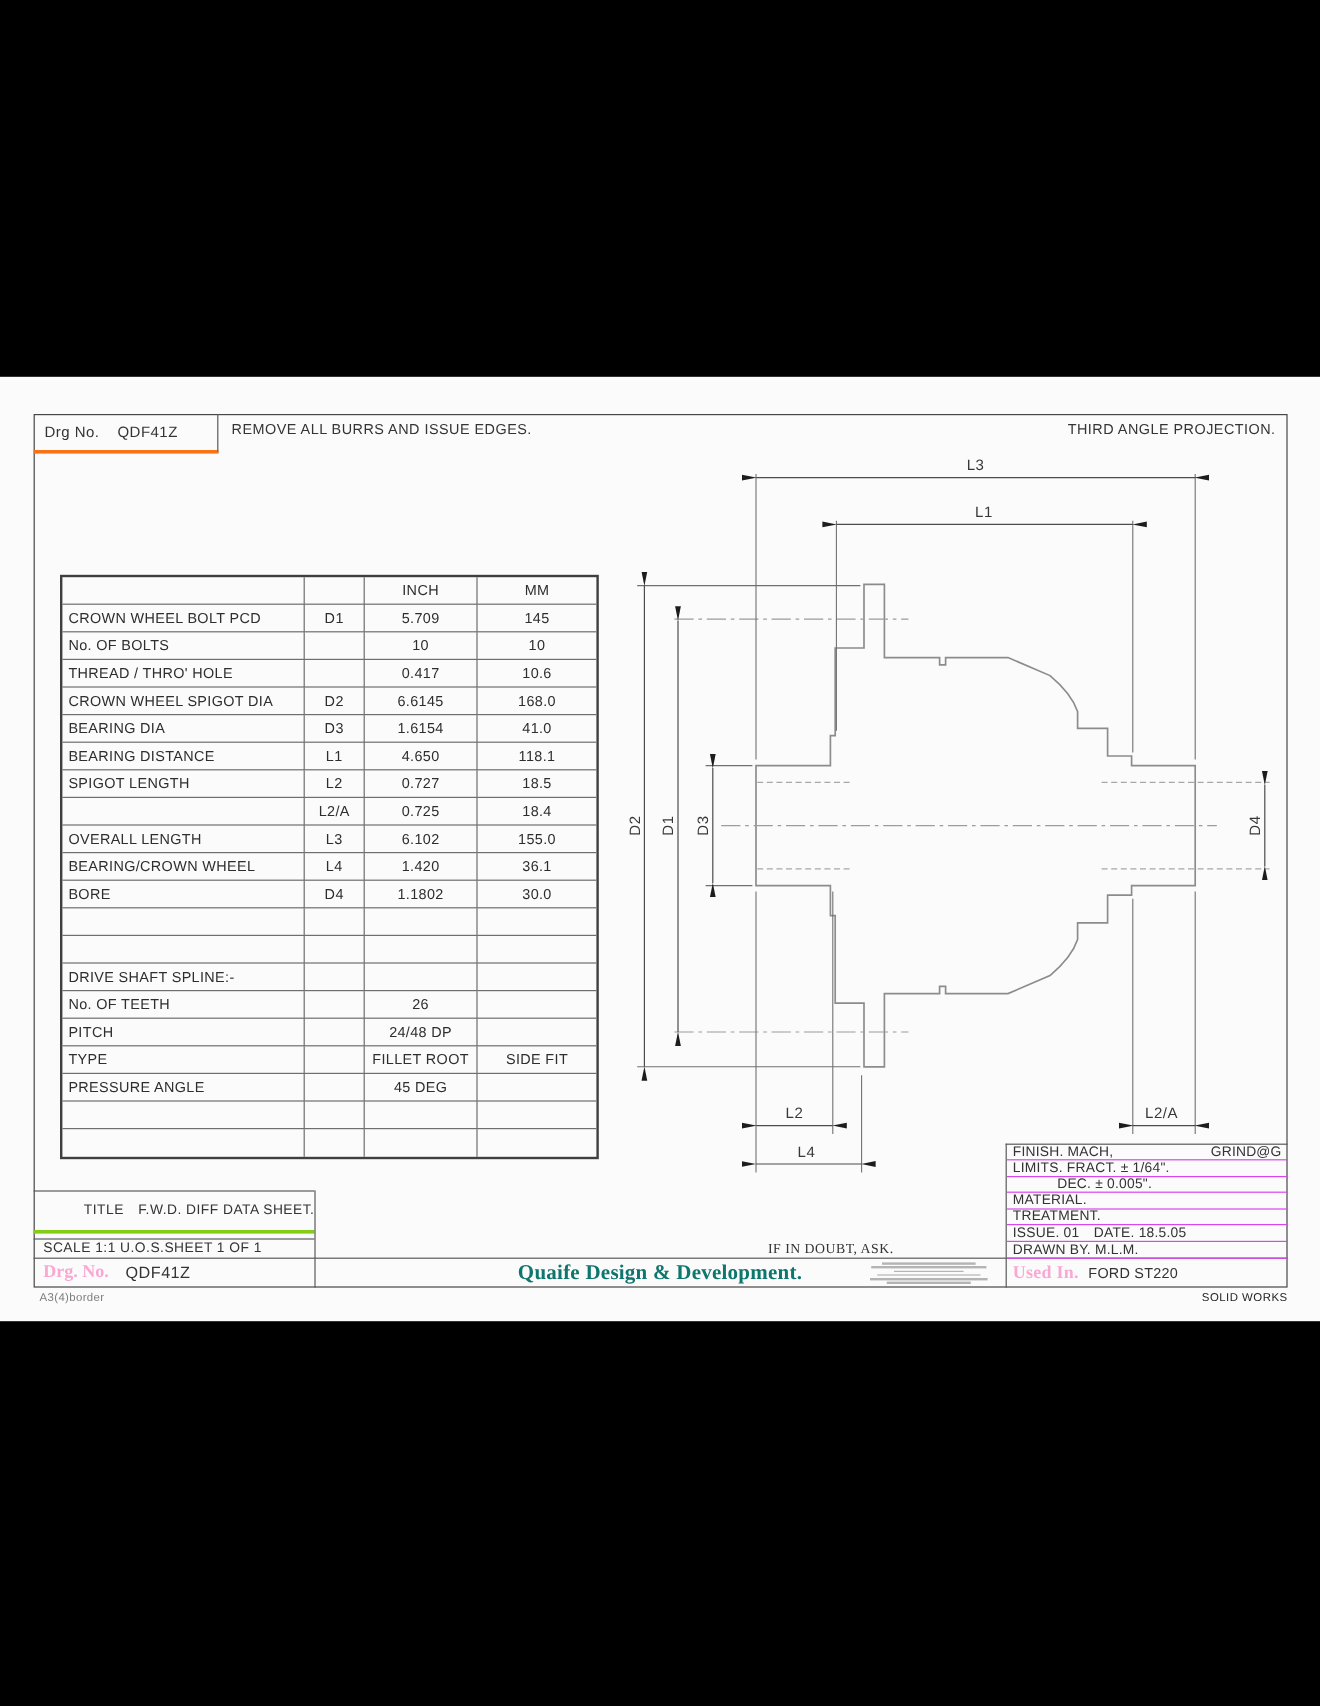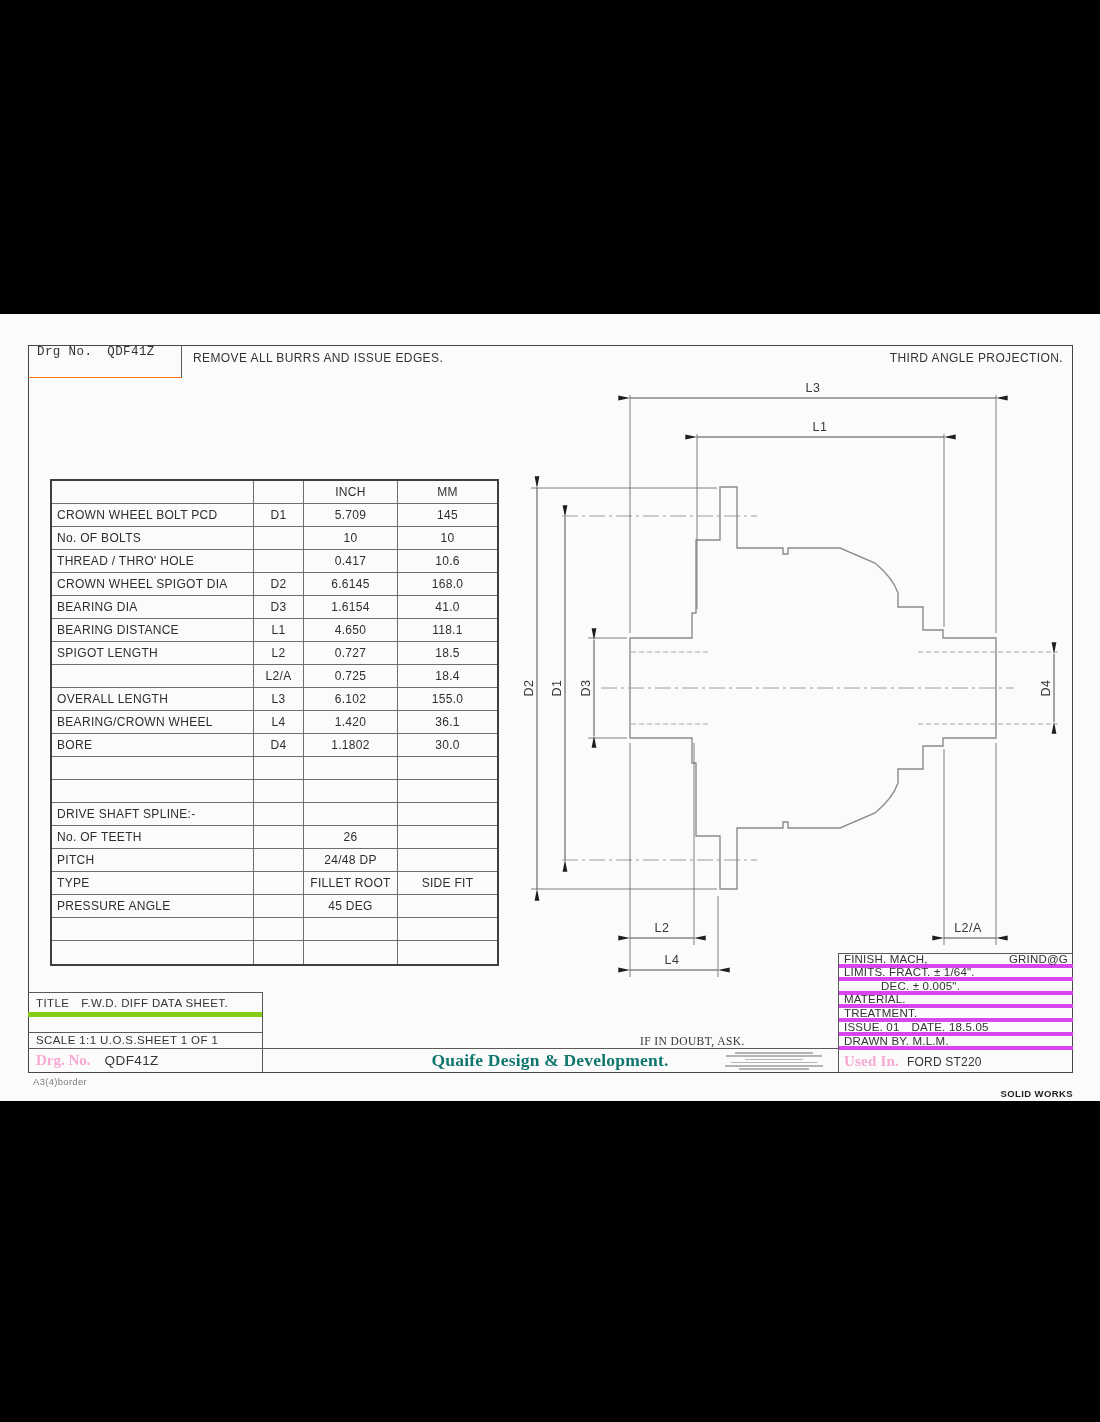--- a/index.html
+++ b/index.html
@@ -4,50 +4,50 @@
 <style>
   * { margin:0; padding:0; box-sizing:border-box; }
   body { background:#000; font-family:"Liberation Sans", sans-serif; }
   .page { position:relative; width:1100px; height:1422px; background:#000; overflow:hidden; margin:0 auto; }
   .sheet { position:absolute; left:0; top:314px; width:1100px; height:787px; background:#fbfbfb; }
   .frame { position:absolute; left:28px; top:345px; width:1045px; height:728px; border:1.5px solid #474747; }
   .abs { position:absolute; }
   .dtext { color:#343434; letter-spacing:0.4px; }
 
   
-  .drgno-box { left:28px; top:345px; width:154px; height:33px; border-right:1px solid #5a5a5a; border-bottom:1px solid #f97316; display:flex; padding-left:9px; gap:15px; font-size:12.5px;font-family:Liberation Mono, monospace; }
+  .drgno-box { left:28px; top:345px; width:154px; height:33px; border-right:1px solid #5a5a5a; border-bottom:3px solid #f97316; display:flex; align-items:center; padding-left:9px; gap:15px; font-size:12.5px; }
   .note-burrs { left:193px; top:351px; font-size:12px; }
   .projection { top:351px; right:37px; font-size:12px; }
 
   
   .dim-table { position:absolute; left:50px; top:479px; display:grid; grid-template-columns:202px 50px 94px 99px; grid-auto-rows:23px; border:2px solid #3f3f3f; }
   .dt-cell { border-right:1px solid #6e6e6e; border-bottom:1px solid #6e6e6e; font-size:12px; color:#2e2e2e; display:flex; align-items:center; justify-content:center; white-space:nowrap; overflow:hidden; letter-spacing:0.3px; }
   .dt-cell.c0 { justify-content:flex-start; padding-left:5px; }
   .dt-cell.c3 { border-right:none; }
   .dim-table > .dt-cell:nth-last-child(-n+4) { border-bottom:none; }
 
   
-  .title-box { left:28px; top:992px; width:234px; height:25px; border-top:1px solid #5a5a5a; border-bottom:5px solid #84cc16; display:flex; align-items:center; gap:12px; padding-left:8px; font-size:11.5px; }
+  .title-box { left:28px; top:992px; width:234px; height:36px; border-top:1px solid #5a5a5a; border-bottom:3px solid #84cc16; display:flex; align-items:center; gap:12px; padding-left:8px; font-size:11.5px;justify-content:flex-end; }
   .line-h { border-top:1px solid #5a5a5a; height:0; }
   .line-v { border-left:1px solid #5a5a5a; width:0; }
   .scale-row { left:28px; top:1032px; width:234px; height:16px; display:flex; align-items:center; padding:0 6px 0 8px; font-size:11.5px; }
   .drg-row { left:28px; top:1048px; width:234px; height:25px; display:flex; align-items:center; gap:14px; padding-left:8px; }
   .serif-b { font-family:"Liberation Serif", serif; font-weight:bold; color:#f9a8d4; }
   .company-cell { left:262px; top:1048px; width:576px; height:25px; display:flex; align-items:center; justify-content:center; }
   .company { font-family:"Liberation Serif", serif; font-weight:bold; font-size:17.5px; color:#0f766e; letter-spacing:0.2px; }
   .doubt { left:640px; top:1035px; width:185px; font-size:11.5px;font-family:Liberation Serif, serif; }
   .fineprint { left:716px; top:1051px; width:116px; height:20px; display:flex; flex-direction:column; align-items:center; justify-content:space-between; padding:1px 0; }
   .fineprint i { display:block; height:1.5px; background:#b4b4b4; }
 
   .right-block { left:838px; top:953px; width:235px; height:120px; border-left:1px solid #5a5a5a; border-top:1px solid #5a5a5a; display:flex; flex-direction:column; }
-  .rb-row { border-bottom:4px solid #d946ef; font-size:11.5px; color:#333; display:flex; align-items:center; padding:0 5px; letter-spacing:0.2px; white-space:nowrap; }
+  .rb-row { border-bottom:1px solid #d946ef; font-size:11.5px; color:#333; display:flex; align-items:center; padding:0 5px; letter-spacing:0.2px; white-space:nowrap; }
   .rb-row:last-child { border-bottom:none; }
 
   .border-note { left:33px; top:1076px; font-size:9.5px; color:#7d7d7d; letter-spacing:0.3px; }
-  .cad-mark { top:1076px; right:27px; font-size:9.5px; font-weight:bold; color:#1f1f1f; letter-spacing:0.4px;margin-top:12px; }
+  .cad-mark { top:1076px; right:27px; font-size:9.5px; font-weight:normal; color:#1f1f1f; letter-spacing:0.4px; }
 
   svg text { font-family:"Liberation Sans", sans-serif; font-size:12.5px; fill:#383838; letter-spacing:0.5px; }
 </style>
 </head>
 <body>
 
 <div class="page">
   <div class="abs" style="left:0;top:0;width:1100px;height:314px;background:#000;"></div>
   <div class="abs" style="left:0;top:1100px;width:1100px;height:322px;background:#000;"></div>
 

